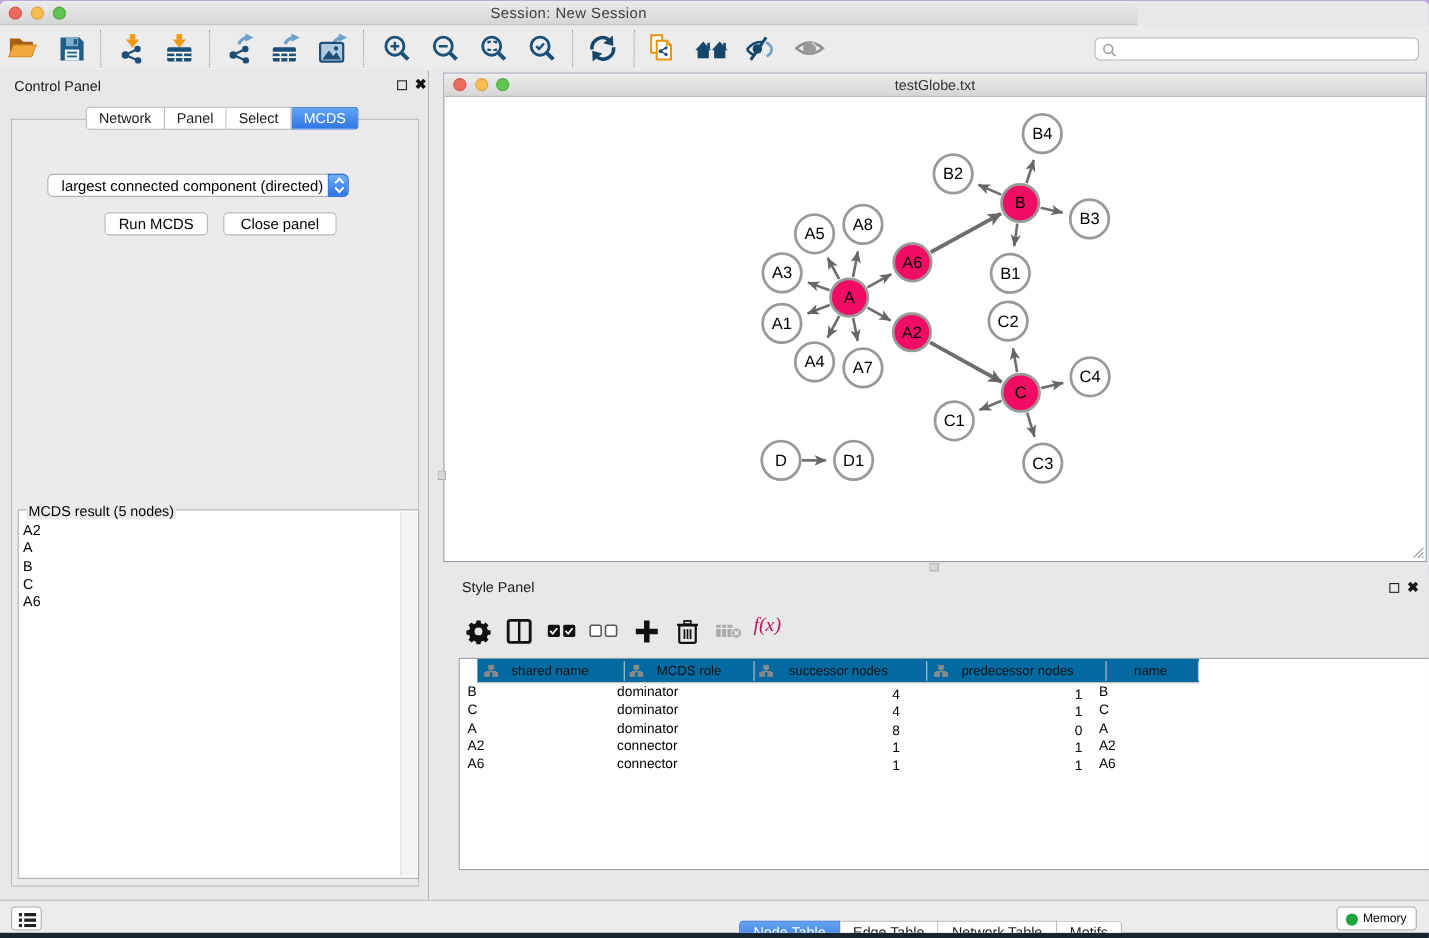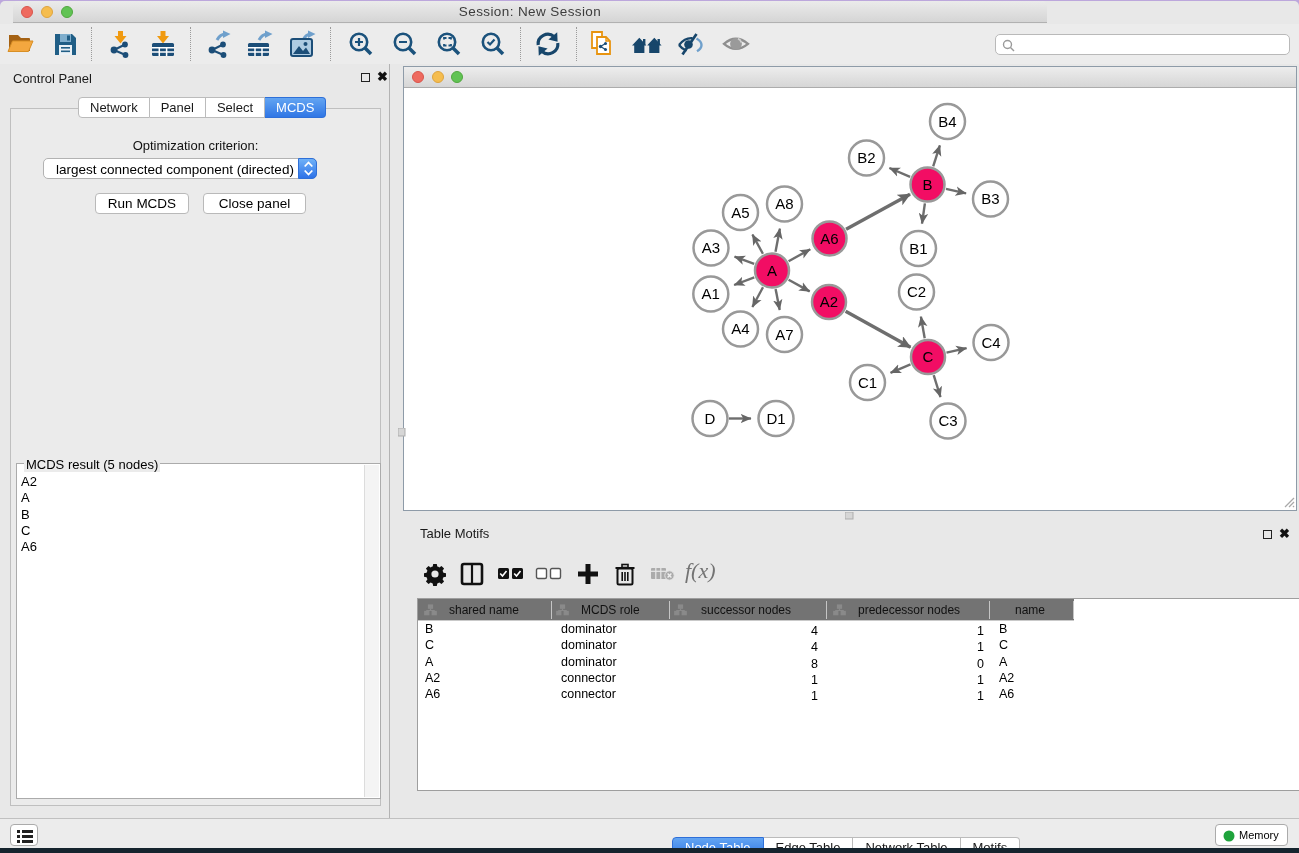--- a/index.html
+++ b/index.html
@@ -1,19 +1,19 @@
 <!DOCTYPE html>
 <html><head><meta charset="utf-8">
 <style>
   * { margin:0; padding:0; box-sizing:border-box; }
   html,body { width:1299px; height:853px; overflow:hidden; }
   body { font-family:"Liberation Sans", sans-serif; background:#BCA7DC; position:relative; }
   #win { position:absolute; left:0; top:1px; width:1299px; height:847px;
          border-radius:5px 5px 0 0; background:#E8E8E8; overflow:hidden; }
-  #titlebar { position:absolute; left:13px; top:0; width:1034px; height:22px;
+  #titlebar { position:absolute; left:0; top:0; width:1034px; height:22px;
       background:linear-gradient(#EBEBEB,#D5D5D5); border-bottom:1px solid #B1B1B1;
       border-radius:5px 5px 0 0; }
   .tl { position:absolute; width:12px; height:12px; border-radius:50%; top:5px; }
   #titlebar .t1 { left:8px;  background:#EE6A5F; border:0.5px solid #D8554C; }
   #titlebar .t2 { left:28px; background:#F5BD4F; border:0.5px solid #DEA43E; }
   #titlebar .t3 { left:48px; background:#61C354; border:0.5px solid #51A73F; }
   #titletext { position:absolute; top:3px; left:0; width:100%; text-align:center;
       font-size:13.5px; letter-spacing:0.4px; color:#3C3C3C; }
   #toolbar { position:absolute; left:0; top:23px; width:1299px; height:40px; background:#ECECEC; }
   .tsep { position:absolute; top:3px; height:34px; width:0;
@@ -68,22 +68,22 @@
   #nettitle .t1 { left:8px; background:#EE6A5F; border:0.5px solid #D8554C; }
   #nettitle .t2 { left:27.5px; background:#F5BD4F; border:0.5px solid #DEA43E; }
   #nettitle .t3 { left:47px; background:#61C354; border:0.5px solid #51A73F; }
   
   #tpanel { position:absolute; left:403px; top:520px; width:896px; height:297px;
       background:#E8E8E8; }
   #tpanel .hdr { position:absolute; left:17px; top:5px; font-size:13px; color:#1A1A1A; }
   #ttool { position:absolute; left:14px; top:38px; width:868px; height:30px; }
   #tview { position:absolute; left:14px; top:77px; width:1273px; height:193px;
       background:#FFF; border:1px solid #9E9E9E; }
-  #thead { position:absolute; left:0; top:0; width:656px; height:22px;
-      background:#737373; border-bottom:1px solid #C9C9C9; font-size:12px; color:#111; }
+  #thead { position:absolute; left:16px; top:0; width:656px; height:22px;
+      background:#0369a1; border-bottom:1px solid #C9C9C9; font-size:12px; color:#111; }
   .hsep { position:absolute; top:2px; height:18px; border-left:1px solid #C5C5C5; }
   .trow { position:absolute; font-size:12.5px; color:#000; height:16px; }
   
   #btabs { position:absolute; left:269px; top:271px; height:21px; display:flex; font-size:13px; z-index:3; }
   #btabs .tab { background:#FFF; border:1px solid #BBB; border-left:none;
       padding:2px 12px 0 12px; height:21px; color:#1A1A1A;margin-top:45px; }
   #btabs .tab.sel { background:linear-gradient(#63A5F2,#3076E5); color:#FFF;
       border:1px solid #2E6FD8; border-radius:4px 0 0 4px; }
   #btabs .tab.last { border-radius:0 4px 4px 0; }
   
@@ -255,21 +255,20 @@
     <div class="hdr">Control Panel</div>
     <div class="sqbtn" style="left:361px;"></div>
     <div class="xbtn" style="left:377px;">✖</div>
     <div id="cptabs">
       <div class="tab first">Network</div>
         <div class="tab">Panel</div>
       <div class="tab">Select</div>
         <div class="tab sel">MCDS</div>
     </div>
     <div id="cpbody">
-      <div id="optlabel">Optimization criterion:</div>
       <div id="combo">
           <span class="txt">largest connected component (directed)</span>
         <span class="step">
             <svg width="17" height="19" style="position:absolute;left:1px;top:0px;">
           <path d="M4.7,7.5 l3.8,-4 l3.8,4" fill="none" stroke="#FFF" stroke-width="1.8"></path>
           <path d="M4.7,11.5 l3.8,4 l3.8,-4" fill="none" stroke="#FFF" stroke-width="1.8"></path>
         </svg>
           </span>
         </div>
       <div class="btn" style="left:84px; top:84px; width:94px;">Run MCDS</div>
@@ -280,20 +279,21 @@
         <div class="list">A2<br>A<br>B<br>C<br>A6</div>
         <div class="sbar"></div>
       </div>
     </div>
   </div>
   <div id="netwin">
     <div id="nettitle">
       <div class="tl t1"></div>
         <div class="tl t2"></div>
         <div class="tl t3"></div>
+      <div class="txt">testGlobe.txt</div>
     </div>
     <svg id="graph" style="position:absolute;left:0;top:21px;" width="892" height="422" viewBox="404 87 892 422">
       <defs>
         <marker id="ar" markerUnits="userSpaceOnUse" markerWidth="13" markerHeight="11" refX="10.5" refY="5.25" orient="auto">
           <path d="M0,0.5 L11,5.25 L0,10 L2.8,5.25 z" fill="#666"></path>
         </marker>
         <marker id="arT" markerUnits="userSpaceOnUse" markerWidth="15" markerHeight="13" refX="12" refY="6" orient="auto">
           <path d="M0,0 L13,6 L0,12 L3.2,6 z" fill="#666"></path>
         </marker>
       </defs>
@@ -367,21 +367,21 @@
         <text x="776" y="422.5">D1</text>
       </g>
       <g stroke="#A9A9A9" stroke-width="1.3">
         <line x1="1285" y1="506" x2="1294" y2="497"></line>
         <line x1="1289" y1="506" x2="1294" y2="501"></line>
         <line x1="1293" y1="506" x2="1294" y2="505"></line>
       </g>
     </svg>
   </div>
   <div id="tpanel">
-    <div class="hdr">Table Motifs</div>
+    <div class="hdr">Style Panel</div>
     <div class="sqbtn" style="left:860px;"></div>
     <div class="xbtn" style="left:876px;">✖</div>
     <div id="ttool">
       <svg style="position:absolute;left:6px;top:3px;" width="24" height="24" viewBox="0 0 24 24">
         <path fill="#111" d="M10.2,2 h3.6 l0.5,2.6 a7.5,7.5 0 0 1 2,0.85 l2.2,-1.5 l2.55,2.55 l-1.5,2.2 a7.5,7.5 0 0 1 0.85,2 l2.6,0.5 v3.6 l-2.6,0.5 a7.5,7.5 0 0 1 -0.85,2 l1.5,2.2 l-2.55,2.55 l-2.2,-1.5 a7.5,7.5 0 0 1 -2,0.85 l-0.5,2.6 h-3.6 l-0.5,-2.6 a7.5,7.5 0 0 1 -2,-0.85 l-2.2,1.5 l-2.55,-2.55 l1.5,-2.2 a7.5,7.5 0 0 1 -0.85,-2 l-2.6,-0.5 v-3.6 l2.6,-0.5 a7.5,7.5 0 0 1 0.85,-2 l-1.5,-2.2 l2.55,-2.55 l2.2,1.5 a7.5,7.5 0 0 1 2,-0.85 z M12,8.4 a3.6,3.6 0 1 0 0,7.2 a3.6,3.6 0 1 0 0,-7.2 z"></path>
       </svg>
       <svg style="position:absolute;left:43px;top:3px;" width="24" height="24">
         <rect x="2" y="2" width="20" height="20" rx="2" fill="none" stroke="#111" stroke-width="2.6"></rect>
         <line x1="12" y1="2" x2="12" y2="22" stroke="#111" stroke-width="2.2"></line>
       </svg>
@@ -409,21 +409,21 @@
       <svg style="position:absolute;left:233px;top:8px;" width="28" height="14">
         <rect x="1" y="1" width="15" height="11" rx="1" fill="#ABABAB"></rect>
         <g stroke="#E8E8E8" stroke-width="1.2">
             <line x1="1" y1="4.3" x2="16" y2="4.3"></line>
             <line x1="5.8" y1="1" x2="5.8" y2="12"></line>
             <line x1="10.8" y1="1" x2="10.8" y2="12"></line>
           </g>
         <circle cx="19.5" cy="8.5" r="4.7" fill="#ABABAB" stroke="#E8E8E8" stroke-width="1"></circle>
         <path d="M17.6,6.6 l3.8,3.8 m0,-3.8 l-3.8,3.8" stroke="#EFEFEF" stroke-width="1.4"></path>
       </svg>
-      <div style="position:absolute;left:268px;top:-1px;font-family:'Liberation Serif',serif;font-style:italic;font-size:22px;color:#737373;">f(x)</div>
+      <div style="position:absolute;left:268px;top:-1px;font-family:'Liberation Serif',serif;font-style:italic;font-size:18px;color:#be185d;">f(x)</div>
     </div>
     <div id="tview">
       <div id="thead">
         <div class="hsep" style="left:133px;"></div>
         <div class="hsep" style="left:251px;"></div>
         <div class="hsep" style="left:408px;"></div>
         <div class="hsep" style="left:571px;"></div>
         <div class="hsep" style="left:655px;"></div>
         <svg class="cicon" style="position:absolute;left:6px;top:5px;" width="13" height="12">
             <use href="#sitemap"></use>

